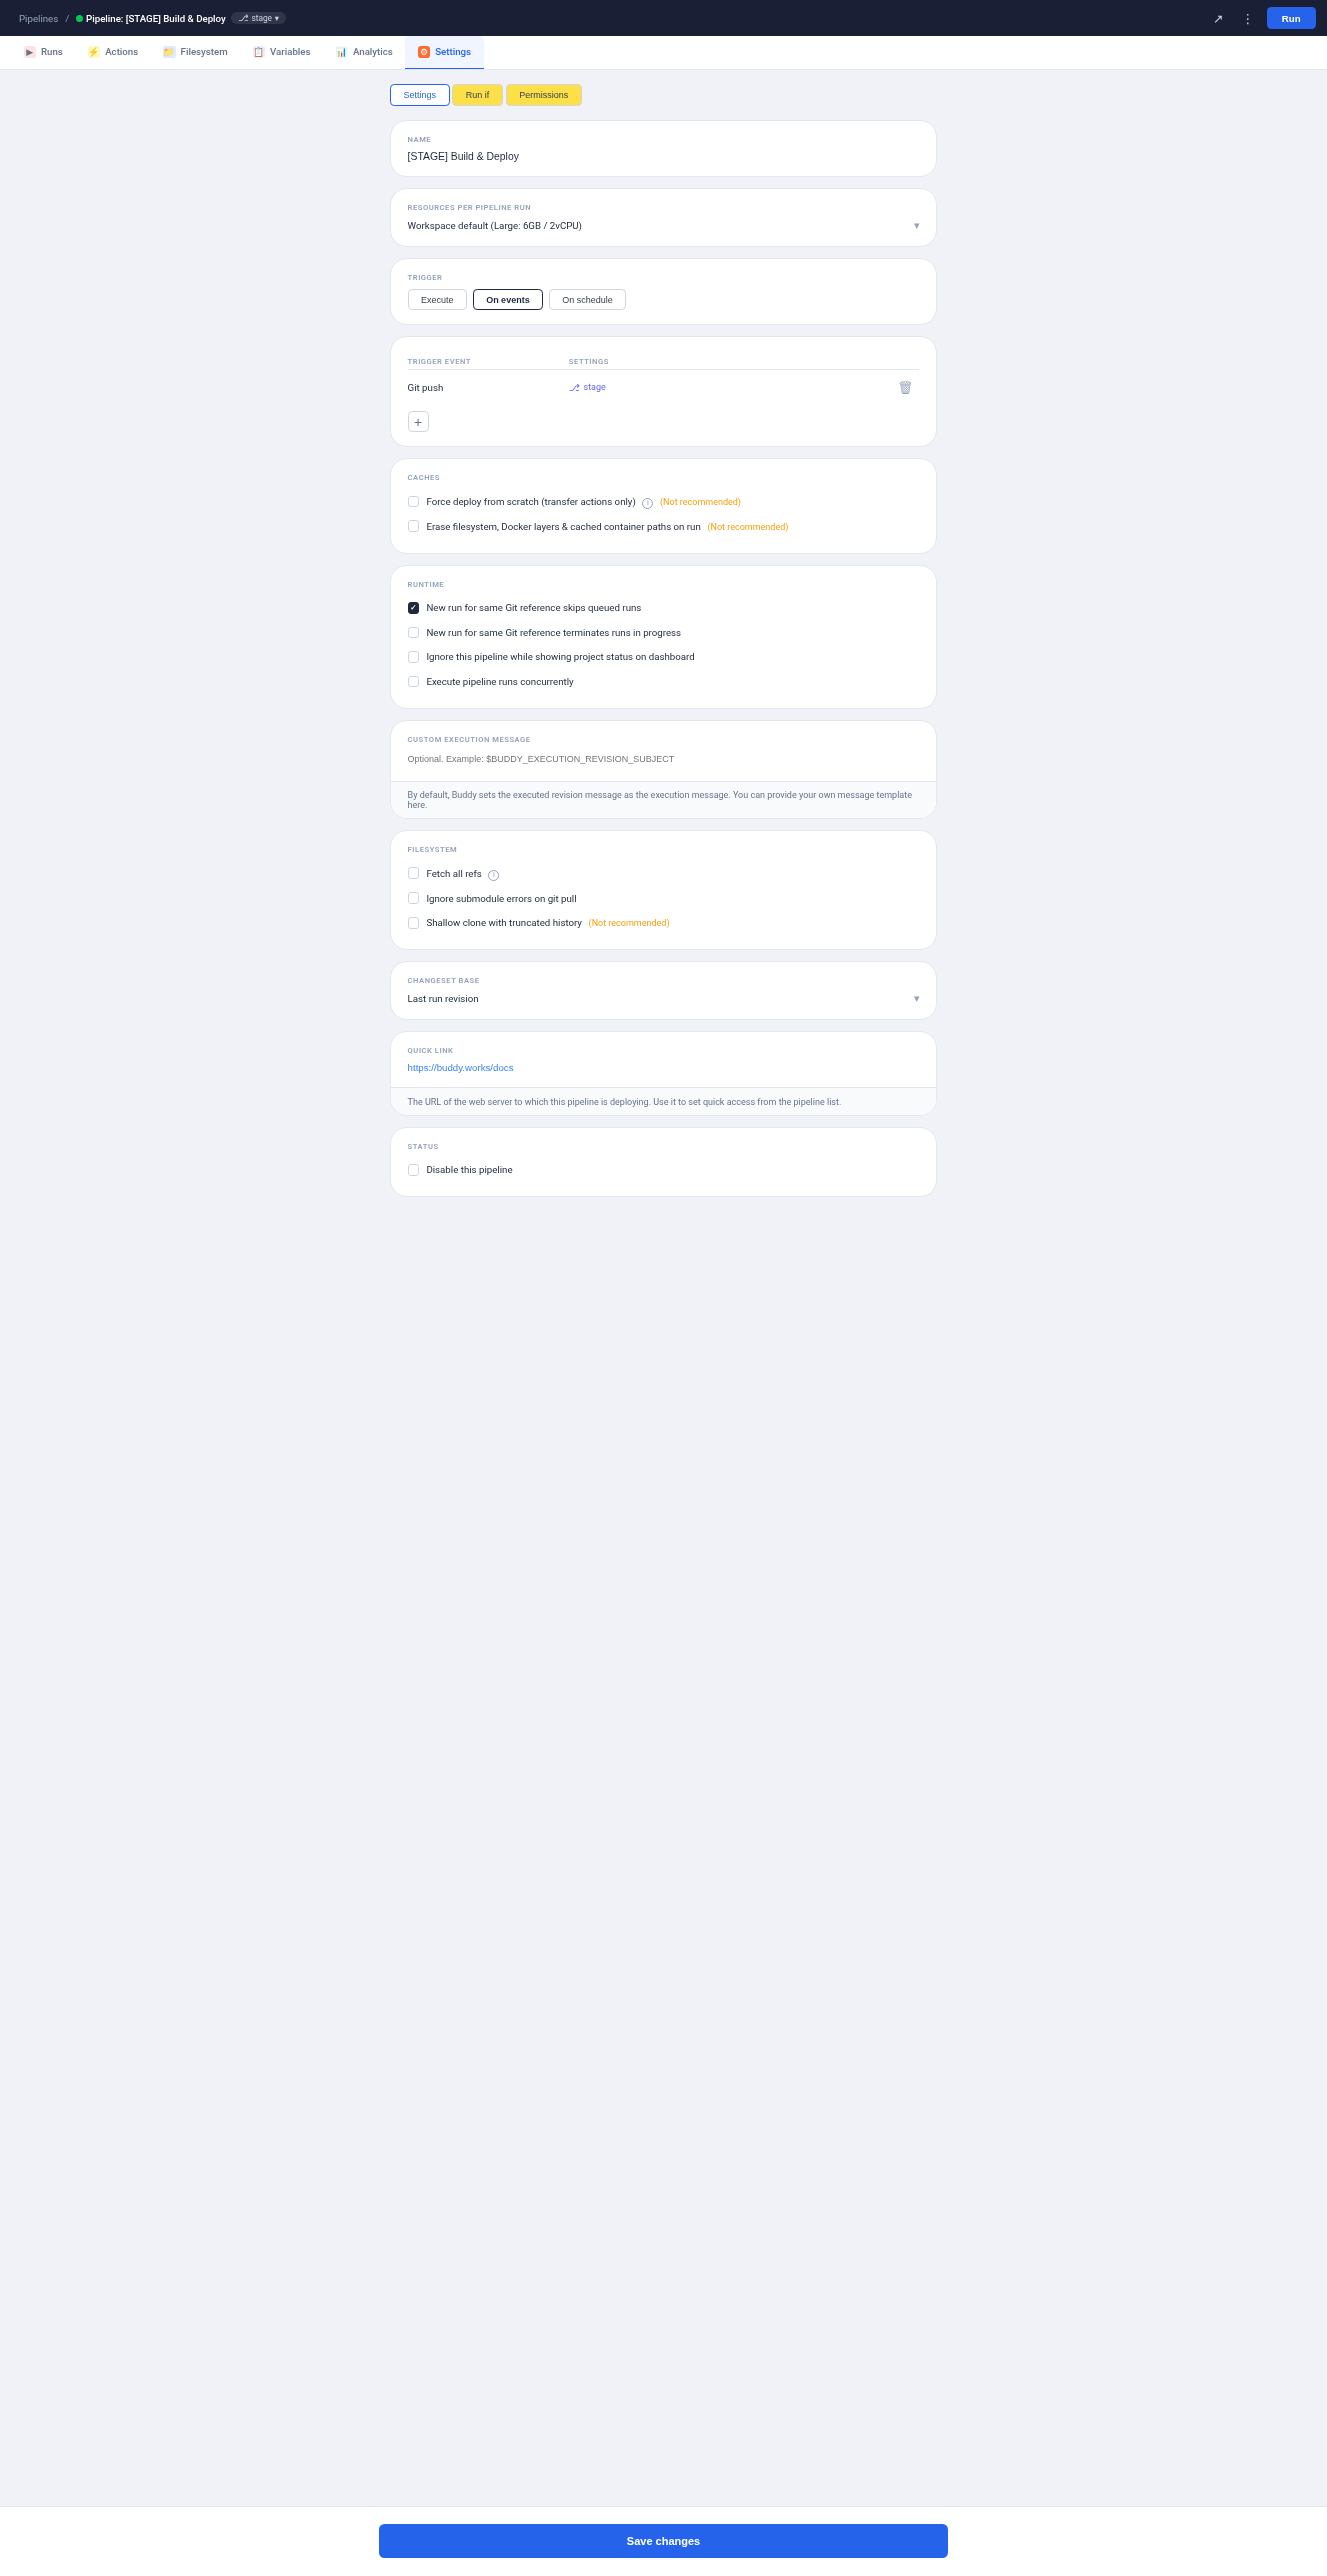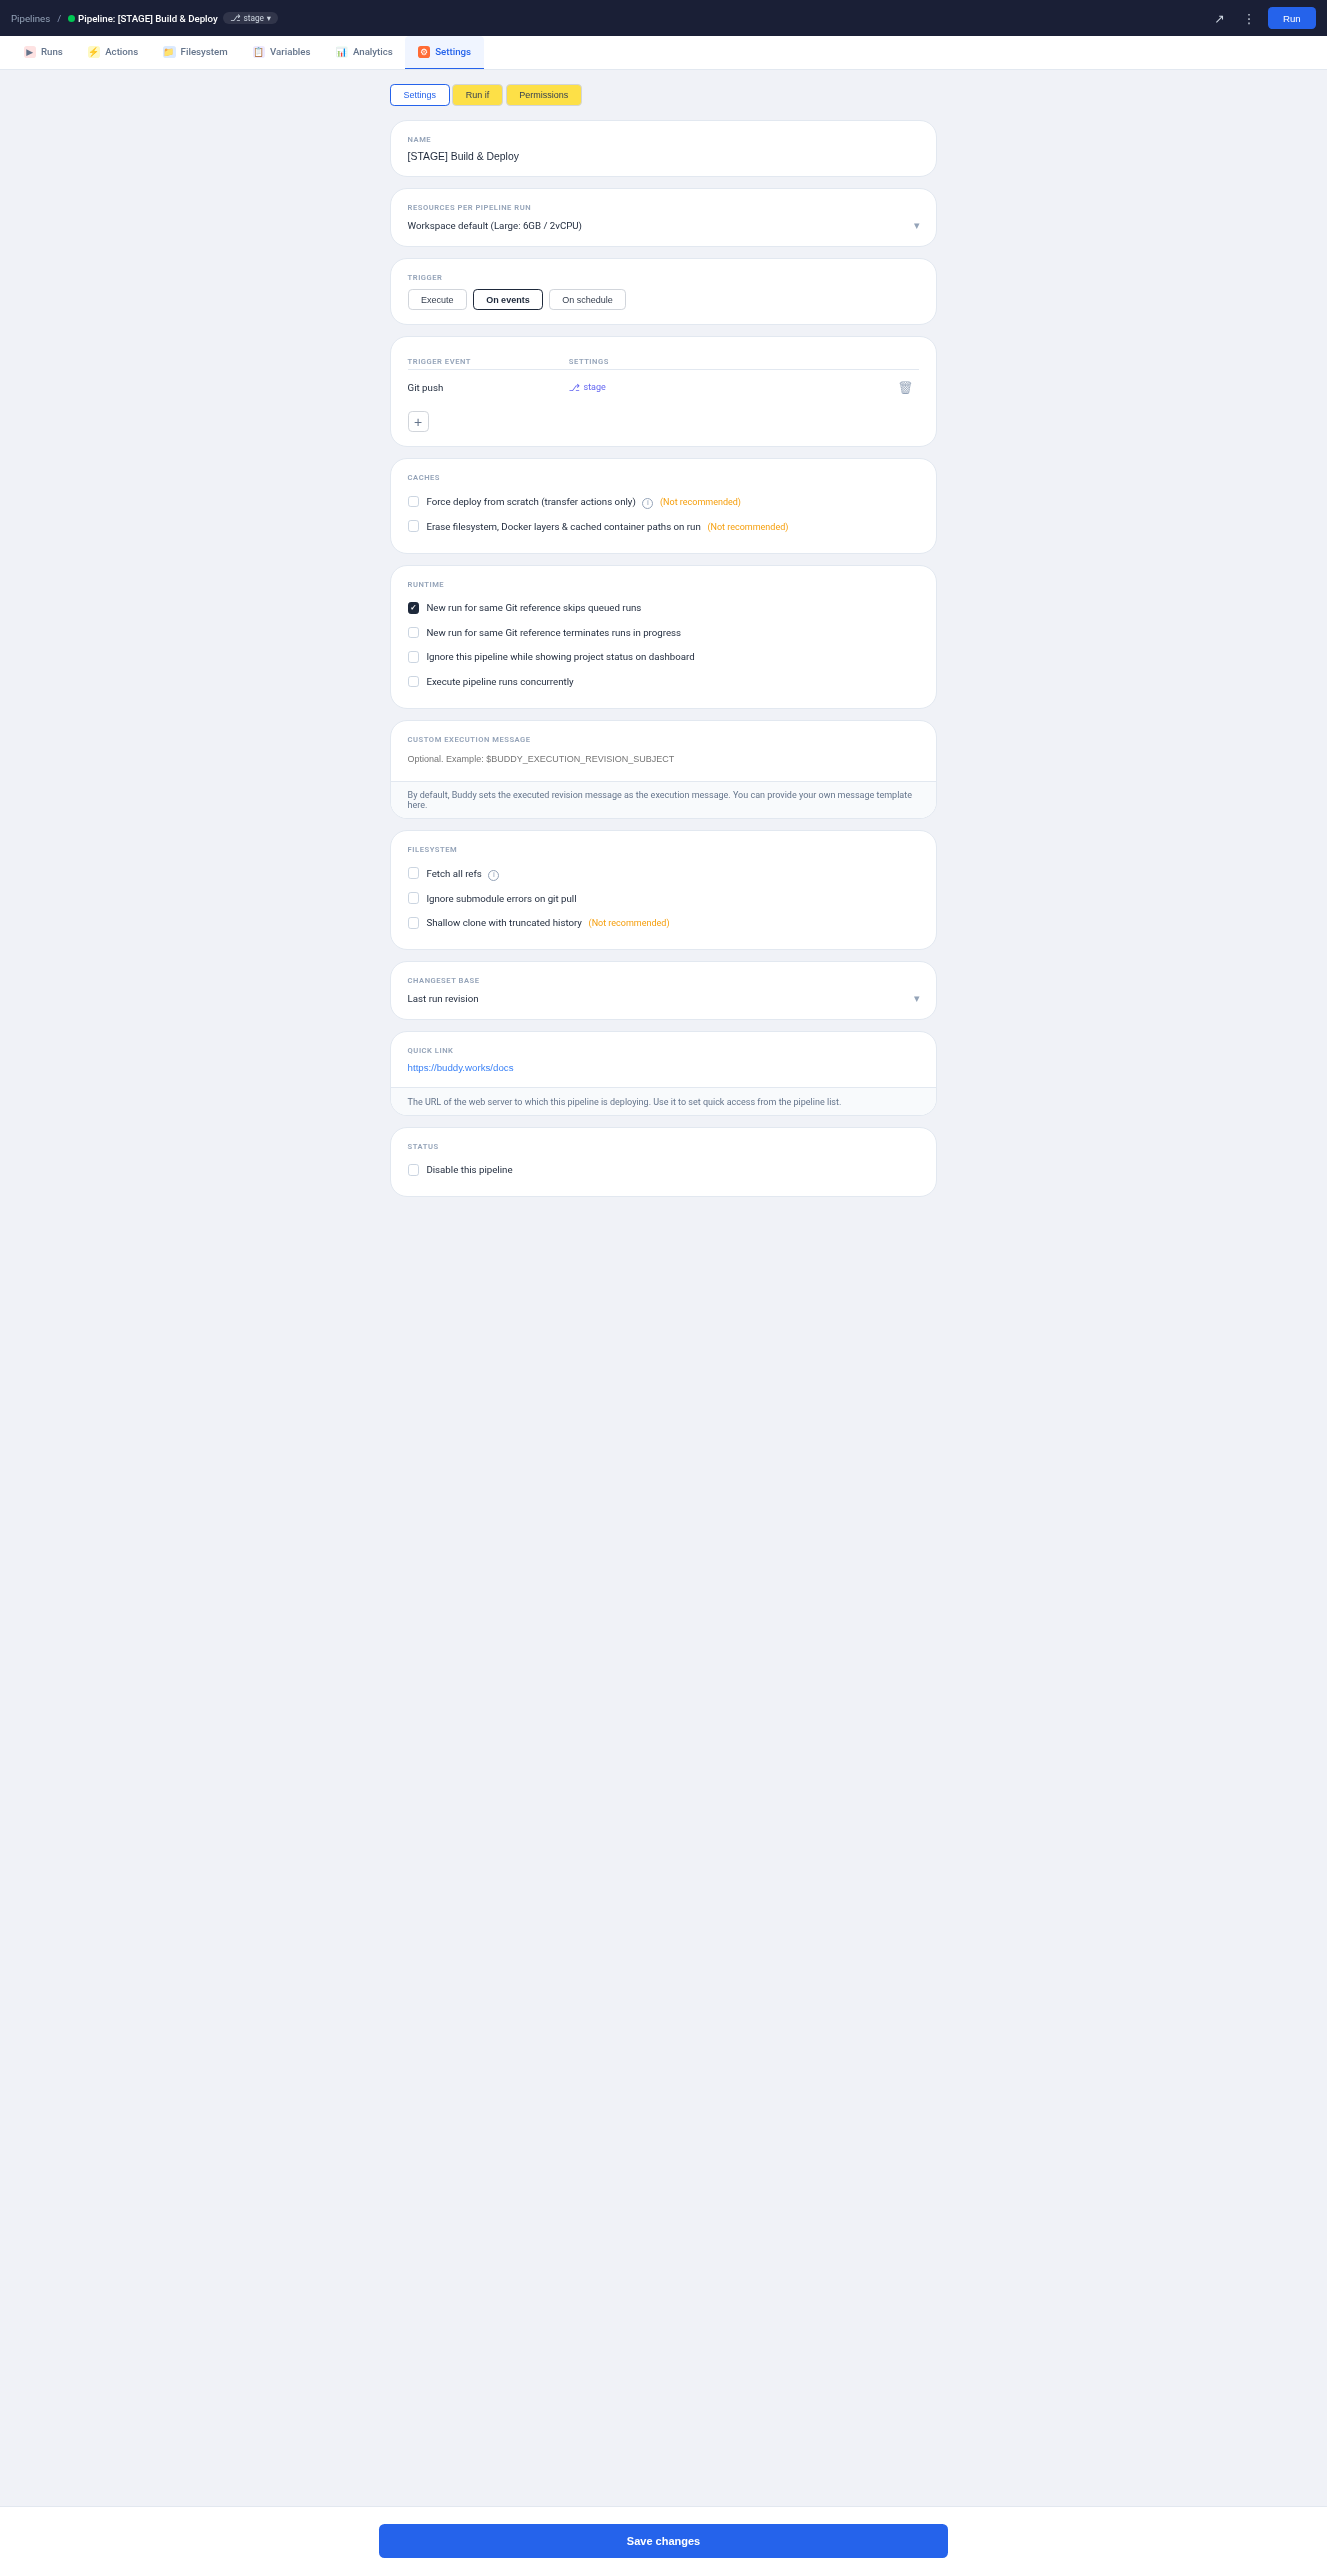--- a/index.html
+++ b/index.html
@@ -70,21 +70,21 @@
       display: flex;
       align-items: center;
     }
     .run-btn {
       background: #2563eb;
       color: #fff;
       border: none;
       border-radius: 4.2px;
       padding: 5.5px 15.3px;
       font-size: 9.7px;
-      font-weight: 400;
+      font-weight: 700;
       cursor: pointer;
     }
     .tabs-bar {
       background: #fff;
       border-bottom: 0.7px solid #e2e8f0;
       display: flex;
       align-items: center;
       padding: 0 11px;
       gap: 0;
     }
@@ -382,20 +382,21 @@
     .trigger-data-row {
       display: grid;
       grid-template-columns: 1fr 2fr 28px;
       align-items: center;
       padding: 7px 0;
       border-top: 0.7px solid #e2e8f0;
     }
     .breadcrumb-link {
       color: #94a3b8;
       font-size: 9.7px;
+      margin-left: 8px;
     }
   </style>
 </head>
 <body>
 
 <div class="top-bar">
   <div class="top-bar-left">
     <span class="breadcrumb-link">Pipelines</span>
     <span class="breadcrumb-separator">/</span>
     <div class="pipeline-name">

